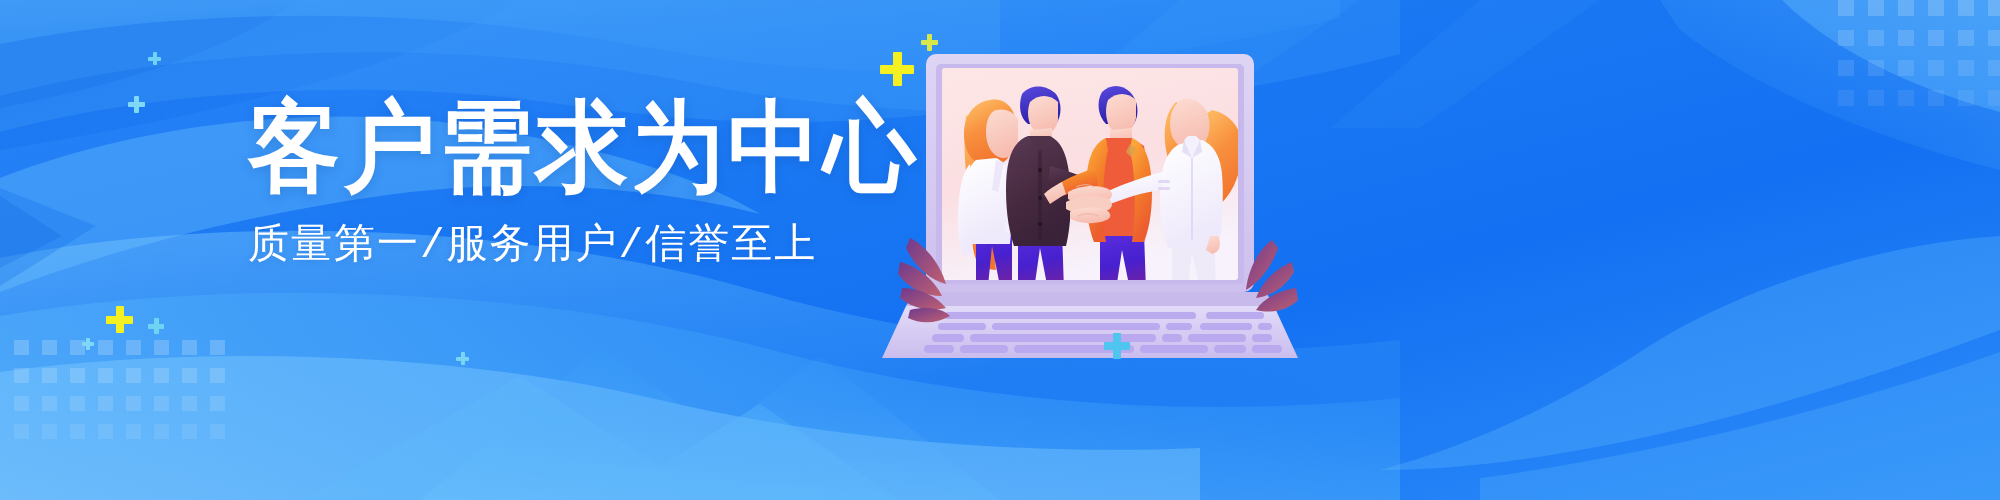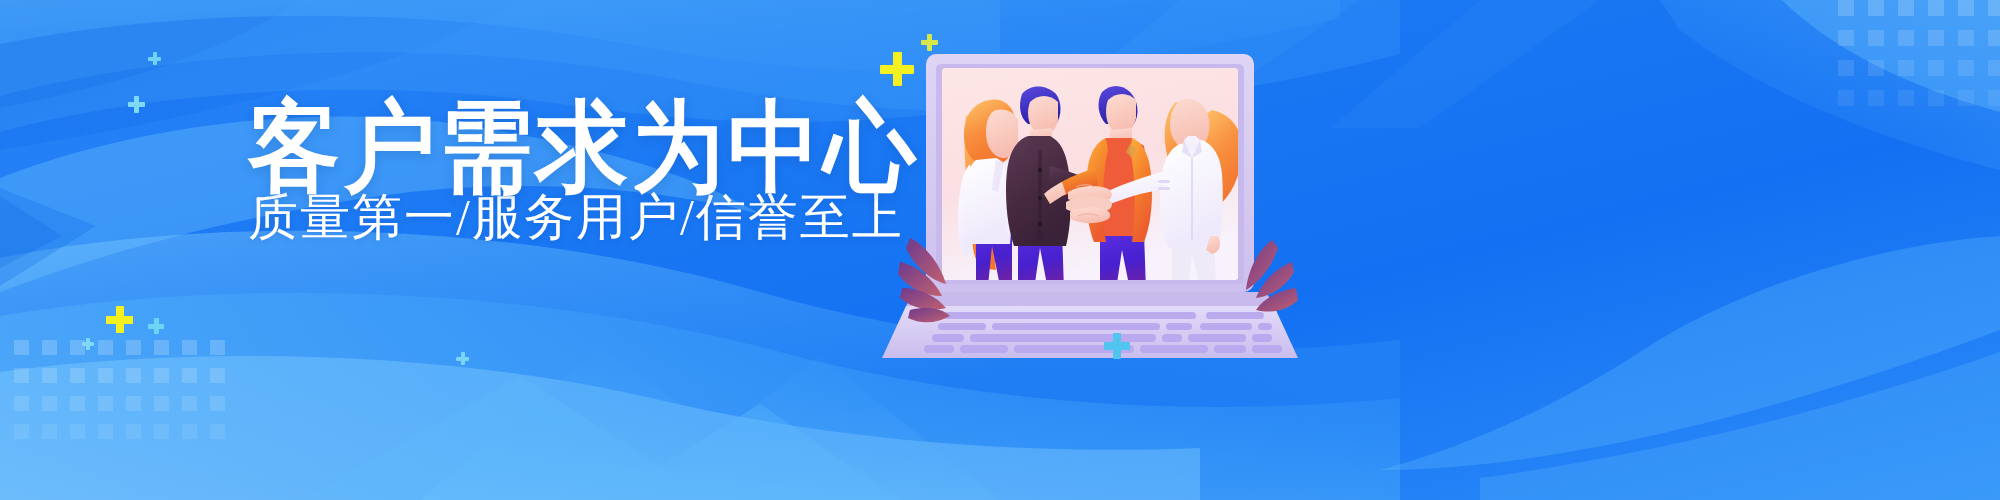--- a/index.html
+++ b/index.html
@@ -39,26 +39,27 @@
     font-weight:bold;
     color:#ffffff;
     letter-spacing:4px;
     white-space:nowrap;
     text-shadow:0 3px 10px rgba(5,50,120,0.18);
     font-family:"DejaVu Sans","Liberation Sans",sans-serif;
     transform:scaleY(1.08);
     transform-origin:left top;
   }
   #subtitle {
-    font-size:50px;
+    margin-top:34px;
+    font-size:41px;
     line-height:1.1;
     color:#ffffff;
     letter-spacing:2px;
     white-space:nowrap;
-    font-family:Liberation Serif, serif;
+    font-family:Liberation Mono, monospace;
     text-shadow:0 2px 6px rgba(5,50,120,0.15);
   }
 
   
   #illustration {
     position:absolute;
     left:900px; top:40px;
     width:420px; height:320px;
     z-index:30;
   }

